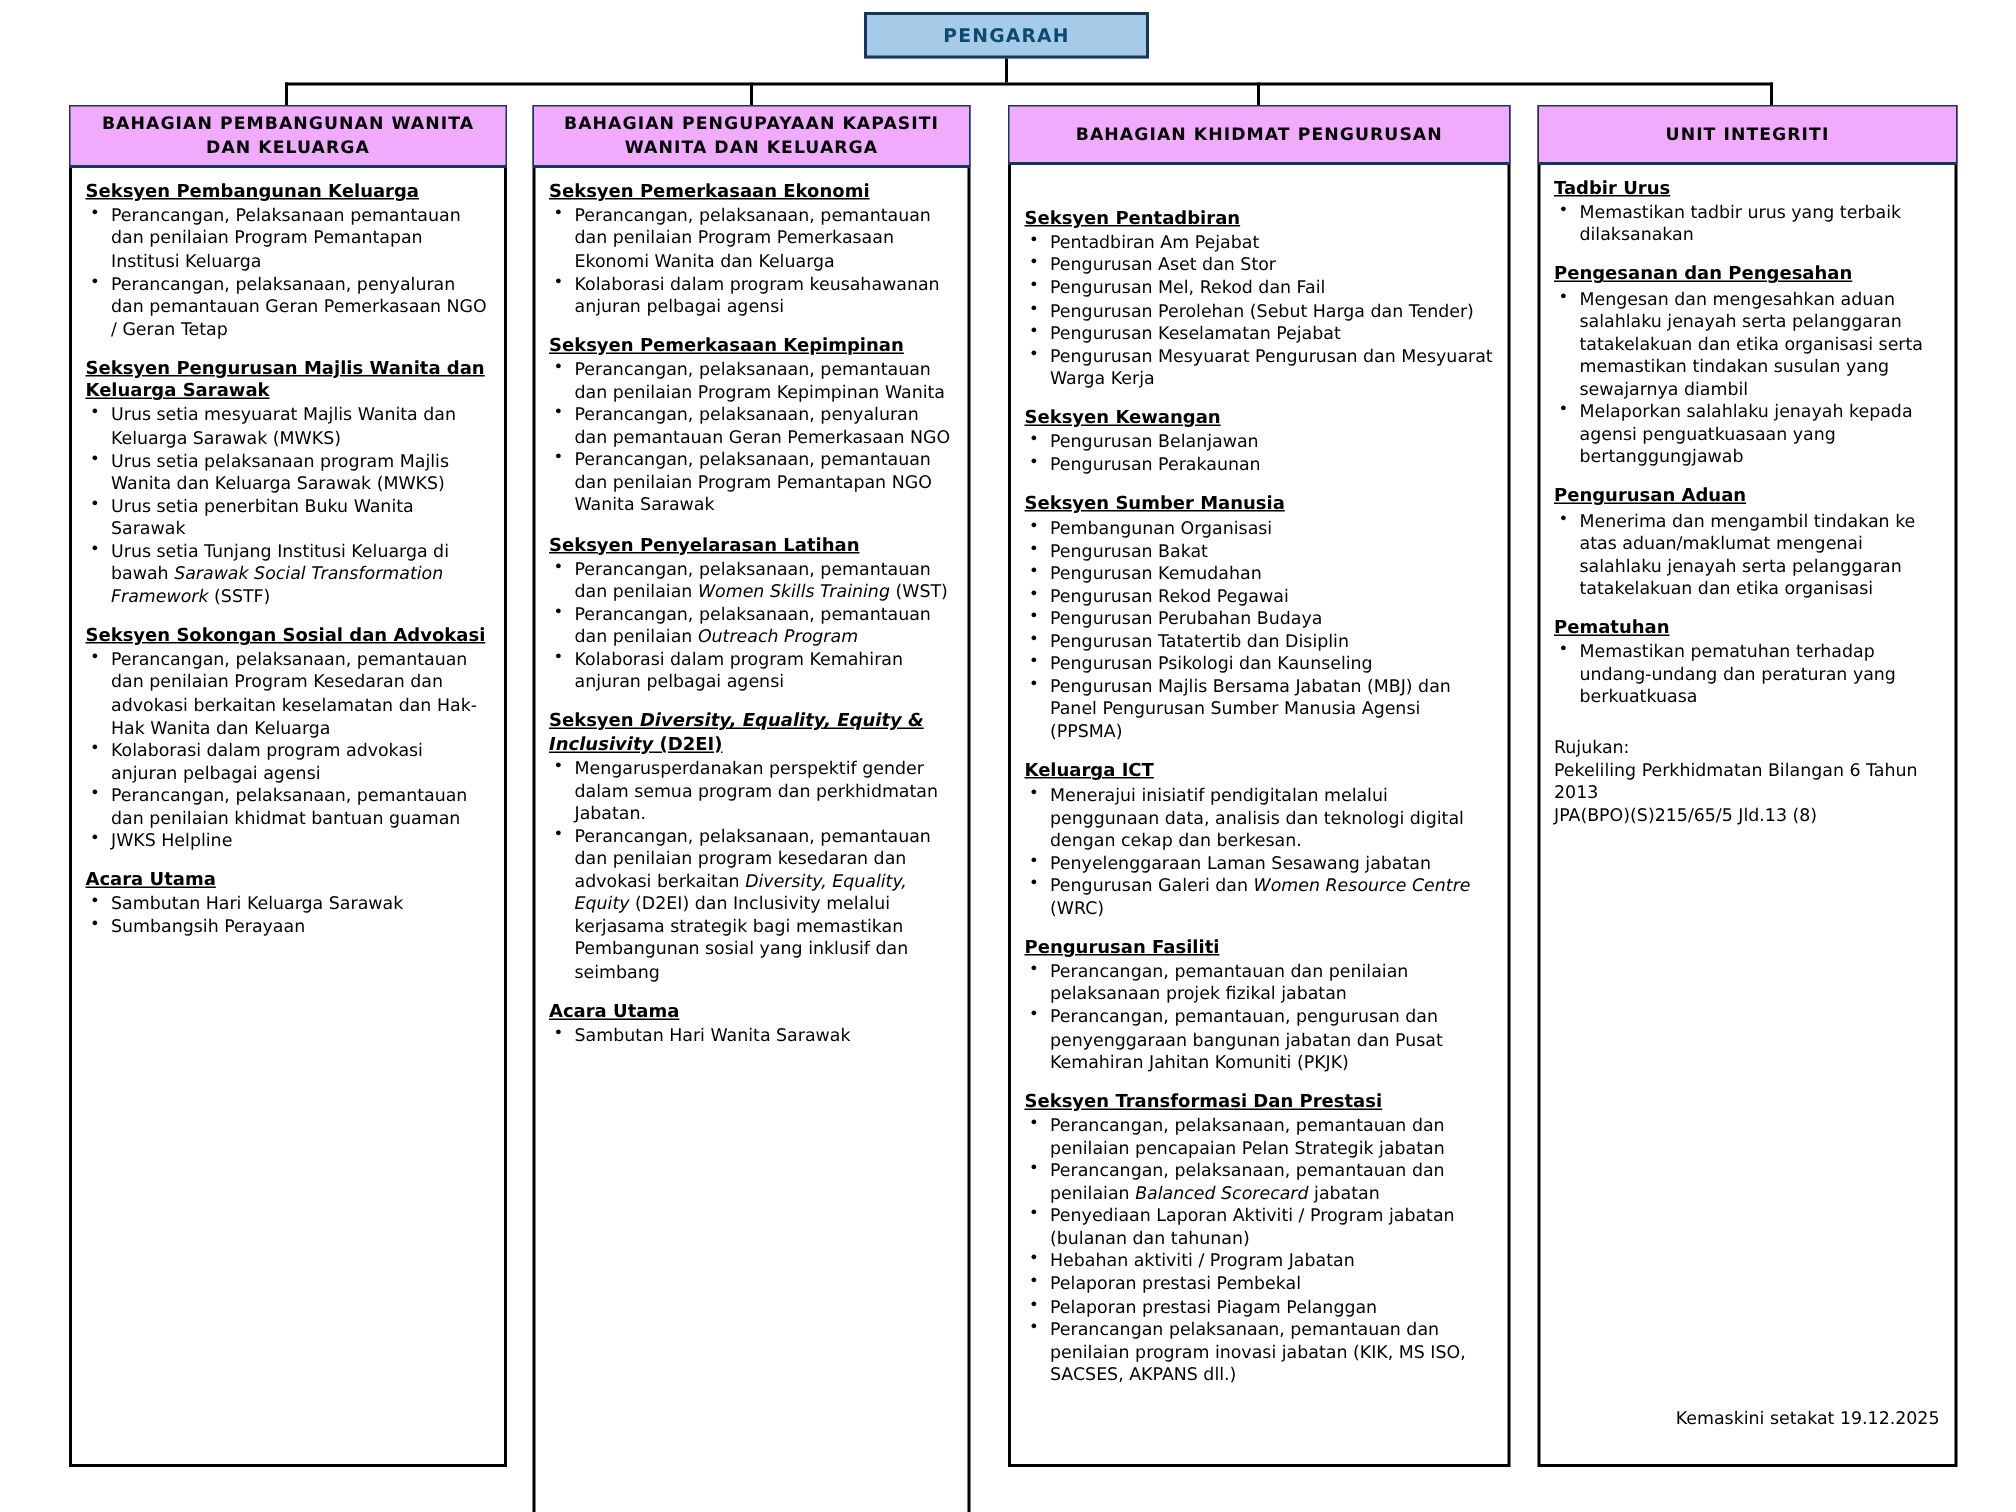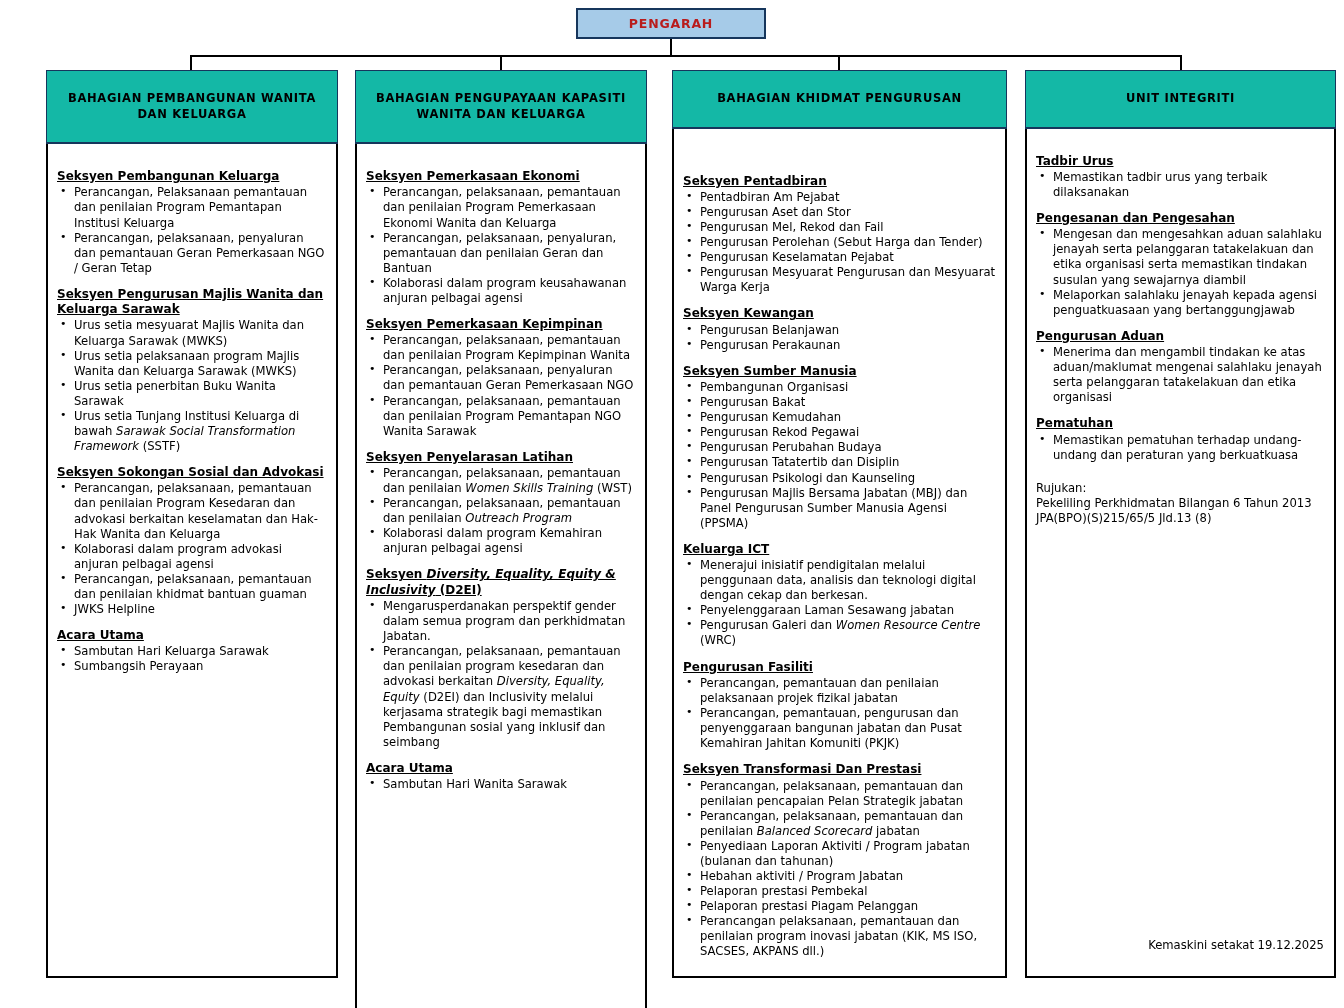--- a/index.html
+++ b/index.html
@@ -21,64 +21,64 @@
   .top-node {
     position: absolute;
     left: 576px; top: 8px;
     width: 190px; height: 31px;
     background: #a6cbe8;
     border: 2px solid #16365c;
     display: flex; align-items: center; justify-content: center;
   }
   .top-node .lbl {
     font-size: 12.5px; font-weight: bold; letter-spacing: 0.8px;
-    color: #b91c1c;
+    color: #0c4a6e;
   }
 
   
   .conn { position: absolute; background: #000; }
   .conn-stem-top   { left: 670px; top: 39px;  width: 2px;  height: 16px; }
   .conn-hbar       { left: 190px; top: 55px;  width: 992px; height: 2px; }
   .conn-drop       { top: 55px; width: 2px; height: 16px; }
 
   
   .col {
     position: absolute;
     top: 70px;
     border: 2px solid #000;
     background: #ffffff;
     display: flex; flex-direction: column;
   }
   .col-head {
-    background: #14b8a6;
+    background: #f0abfc;
     border-bottom: 2px solid #16365c;
     border-top: 1px solid #16365c;
     border-left: 1px solid #16365c;
     border-right: 1px solid #16365c;
-    margin: -2px -2px 17px -2px;
+    margin: -2px -2px 0 -2px;
     min-height: 40px;
     display: flex; align-items: center; justify-content: center;
     text-align: center;
-    padding: 20px 6px;
+    padding: 4px 6px;
   }
   .col-head .lbl {
     font-size: 11.5px; font-weight: bold; letter-spacing: 0.7px;
     line-height: 1.35;
   }
   .col-body {
     flex: 1 1 auto;
     padding: 8px 9px 6px 9px;
     overflow: hidden;
   }
 
   
   #col-0 { left: 46px;   width: 292px; height: 908px; }
   #col-1 { left: 355px;  width: 292px; height: 1000px; }
   #col-2 { left: 672px;  width: 335px; height: 908px; gap: 20px; }
-  #col-3 { left: 1025px; width: 311px; height: 908px; }
+  #col-3 { left: 1025px; width: 280px; height: 908px; }
 
   
   .section { margin-bottom: 11px; }
   .section:last-child { margin-bottom: 0; }
   .sec-title {
     font-size: 12px; font-weight: bold;
     line-height: 1.28;
     margin-bottom: 1px;
     text-decoration: underline;
   }
@@ -173,21 +173,20 @@
 
   <div class="col" id="col-1">
     <div class="col-head">
       <span class="lbl">BAHAGIAN PENGUPAYAAN KAPASITI WANITA DAN KELUARGA</span>
     </div>
     <div class="col-body">
         <div class="section">
           <div class="sec-title">Seksyen Pemerkasaan Ekonomi</div>
           <ul class="items">
             <li>Perancangan, pelaksanaan, pemantauan dan penilaian Program Pemerkasaan Ekonomi Wanita dan Keluarga</li>
-            <li>Perancangan, pelaksanaan, penyaluran, pemantauan dan penilaian Geran dan Bantuan</li>
             <li>Kolaborasi dalam program keusahawanan anjuran pelbagai agensi</li>
           </ul>
         </div>
         <div class="section">
           <div class="sec-title">Seksyen Pemerkasaan Kepimpinan</div>
           <ul class="items">
             <li>Perancangan, pelaksanaan, pemantauan dan penilaian Program Kepimpinan Wanita</li>
             <li>Perancangan, pelaksanaan, penyaluran dan pemantauan Geran Pemerkasaan NGO</li>
             <li>Perancangan, pelaksanaan, pemantauan dan penilaian Program Pemantapan NGO Wanita Sarawak</li>
           </ul>

